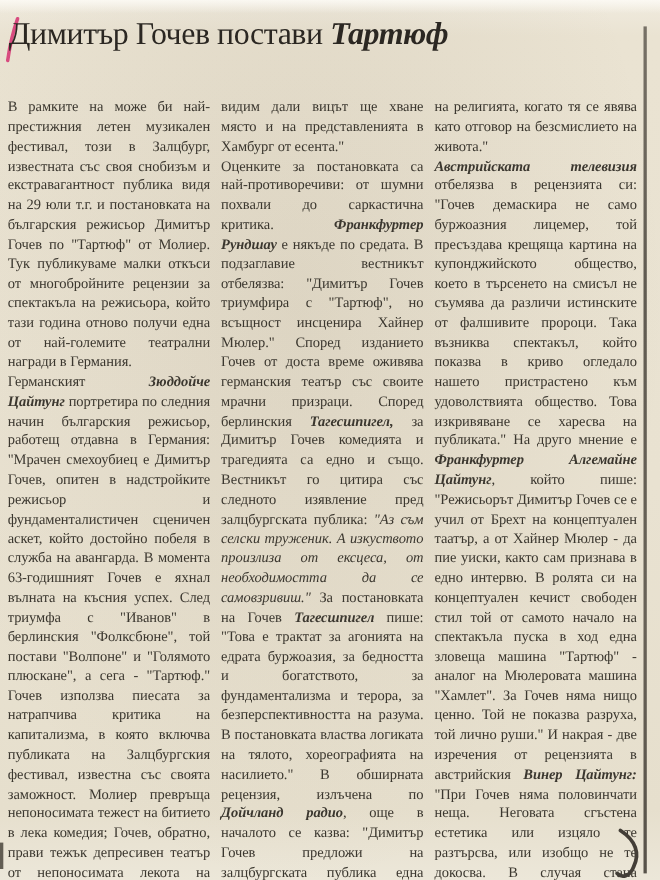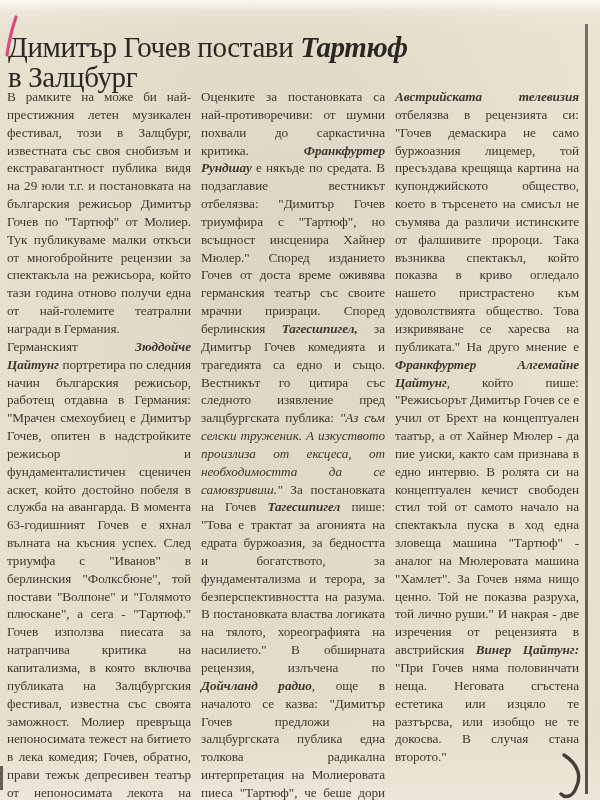--- a/index.html
+++ b/index.html
@@ -6,21 +6,21 @@
   body{width:600px;height:800px;overflow:hidden;font-family:"Liberation Serif", serif;}
   .page{
     position:relative;width:600px;height:800px;overflow:hidden;
     background:
       radial-gradient(ellipse at 45% 35%, rgba(110,92,62,0.10), rgba(110,92,62,0) 72%),
       linear-gradient(180deg, #f0ebdf 0%, #eae3d2 4%, #e9e2d1 55%, #e6dfcd 92%, #ece7d9 100%);
     color:#3a362f;
   }
   
   .title{
-    position:absolute;left:8px;top:32px;width:560px;
+    position:absolute;left:8px;top:16px;width:560px;
     font-weight:700;font-size:29px;line-height:30px;
     letter-spacing:-0.4px;color:#2b2722;
   }
   .title p{margin:0;}
   
   .columns{
     position:absolute;left:7px;top:88px;width:572px;
     display:flex;gap:10px;
   }
   .col{
@@ -59,34 +59,33 @@
   <div class="top-light"></div>
 
   <svg class="pink-stroke" width="20" height="46" viewBox="0 0 20 46" aria-hidden="true">
     <path d="M15 3 Q 9 20 6 41" fill="none" stroke="#d84b7f" stroke-width="3.2" stroke-linecap="round"></path>
   </svg>
 
   <div class="title">
     <div>
         <p><span class="r-n">Димитър Гочев постави </span><span class="r-i">Тартюф</span></p>
       </div>
-    <div>
-        <p><span class="r-n">в Залцбург</span></p>
-      </div>
   </div>
 
   <div class="columns">
     <div class="col">
         <p><span class="r-n">В рамките на може би най-престижния летен музикален фестивал, този в Залцбург, известната със своя снобизъм и екстравагантност публика видя на 29 юли т.г. и постановката на българския режисьор Димитър Гочев по "Тартюф" от Молиер. Тук публикуваме малки откъси от многобройните рецензии за спектакъла на режисьора, който тази година отново получи една от най-големите театрални награди в Германия.</span></p>
         <p><span class="r-n">Германският </span><span class="r-bi">Зюддойче Цайтунг</span><span class="r-n"> портретира по следния начин българския режисьор, работещ отдавна в Германия: "Мрачен смехоубиец е Димитър Гочев, опитен в надстройките режисьор и фундаменталистичен сценичен аскет, който достойно побеля в служба на авангарда. В момента 63-годишният Гочев е яхнал вълната на късния успех. След триумфа с "Иванов" в берлинския "Фолксбюне", той постави "Волпоне" и "Голямото плюскане", а сега - "Тартюф." Гочев използва пиесата за натрапчива критика на капитализма, в която включва публиката на Залцбургския фестивал, известна със своята заможност. Молиер превръща непоносимата тежест на битието в лека комедия; Гочев, обратно, прави тежък депресивен театър от непоносимата лекота на битието. Премиерната публика се забавляваше чак до края. Остава да</span></p>
       </div>
     <div class="col">
+        <p><span class="r-n">видим дали вицът ще хване място и на представленията в Хамбург от есента."</span></p>
         <p><span class="r-n">Оценките за постановката са най-противоречиви: от шумни похвали до саркастична критика. </span><span class="r-bi">Франкфуртер Рундшау</span><span class="r-n"> е някъде по средата. В подзаглавие вестникът отбелязва: "Димитър Гочев триумфира с "Тартюф", но всъщност инсценира Хайнер Мюлер." Според изданието Гочев от доста време оживява германския театър със своите мрачни призраци. Според берлинския </span><span class="r-bi">Тагесшпигел,</span><span class="r-n"> за Димитър Гочев комедията и трагедията са едно и също. Вестникът го цитира със следното изявление пред залцбургската публика: </span><span class="r-i">"Аз съм селски труженик. А изкуството произлиза от ексцеса, от необходимостта да се самовзривиш."</span><span class="r-n"> За постановката на Гочев </span><span class="r-bi">Тагесшпигел</span><span class="r-n"> пише: "Това е трактат за агонията на едрата буржоазия, за бедността и богатството, за фундаментализма и терора, за безперспективността на разума. В постановката властва логиката на тялото, хореографията на насилието." В обширната рецензия, излъчена по </span><span class="r-b">Дойчланд радио</span><span class="r-n">, още в началото се казва: "Димитър Гочев предложи на залцбургската публика една толкова радикална интерпретация на Молиеровата пиеса "Тартюф", че беше дори освиркан. Постановката демонстрира експлозивната мощ</span></p>
       </div>
     <div class="col">
+        <p><span class="r-n">на религията, когато тя се явява като отговор на безсмислието на живота."</span></p>
         <p><span class="r-b">Австрийската телевизия</span><span class="r-n"> отбелязва в рецензията си: "Гочев демаскира не само буржоазния лицемер, той пресъздава крещяща картина на купонджийското общество, което в търсенето на смисъл не съумява да различи истинските от фалшивите пророци. Така възниква спектакъл, който показва в криво огледало нашето пристрастено към удоволствията общество. Това изкривяване се харесва на публиката." На друго мнение е </span><span class="r-bi">Франкфуртер Алгемайне Цайтунг</span><span class="r-n">, който пише: "Режисьорът Димитър Гочев се е учил от Брехт на концептуален таатър, а от Хайнер Мюлер - да пие уиски, както сам признава в едно интервю. В ролята си на концептуален кечист свободен стил той от самото начало на спектакъла пуска в ход една зловеща машина "Тартюф" - аналог на Мюлеровата машина "Хамлет". За Гочев няма нищо ценно. Той не показва разруха, той лично руши." И накрая - две изречения от рецензията в австрийския </span><span class="r-bi">Винер Цайтунг:</span><span class="r-n"> "При Гочев няма половинчати неща. Неговата сгъстена естетика или изцяло те разтърсва, или изобщо не те докосва. В случая стана второто."</span></p>
       </div>
   </div>
 
   <div class="v-rule"></div>
 
   <svg class="pen-curve" width="32" height="52" viewBox="0 0 32 52" aria-hidden="true">
     <path d="M8 3 C 22 12 26 24 20 36 C 17 44 10 47 5 42" fill="none" stroke="#433e37" stroke-width="3.4" stroke-linecap="round"></path>
   </svg>
 

